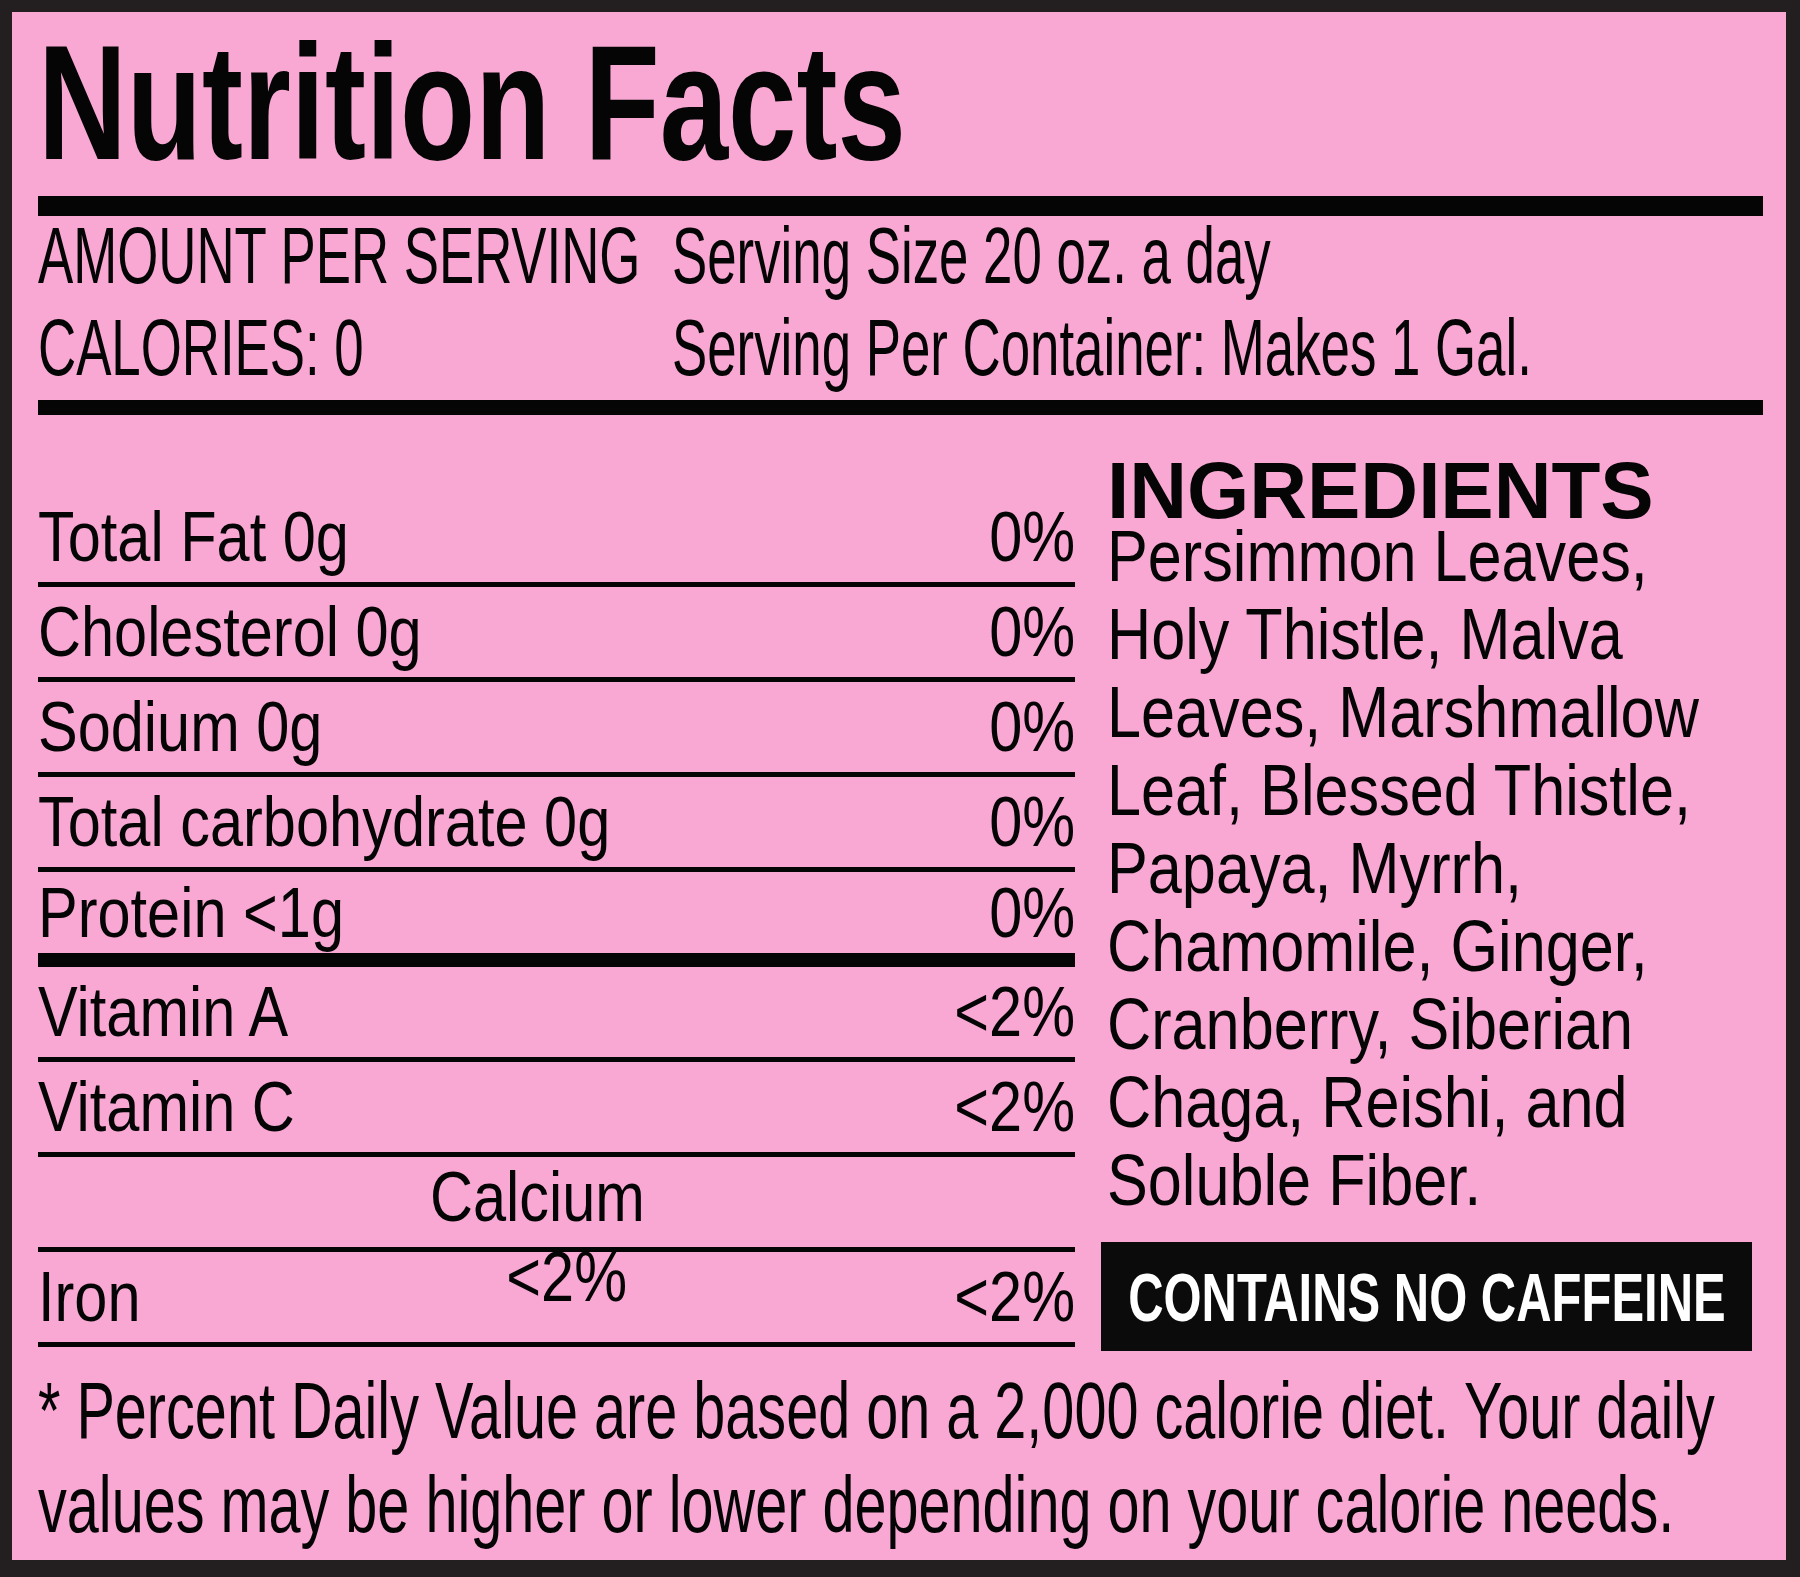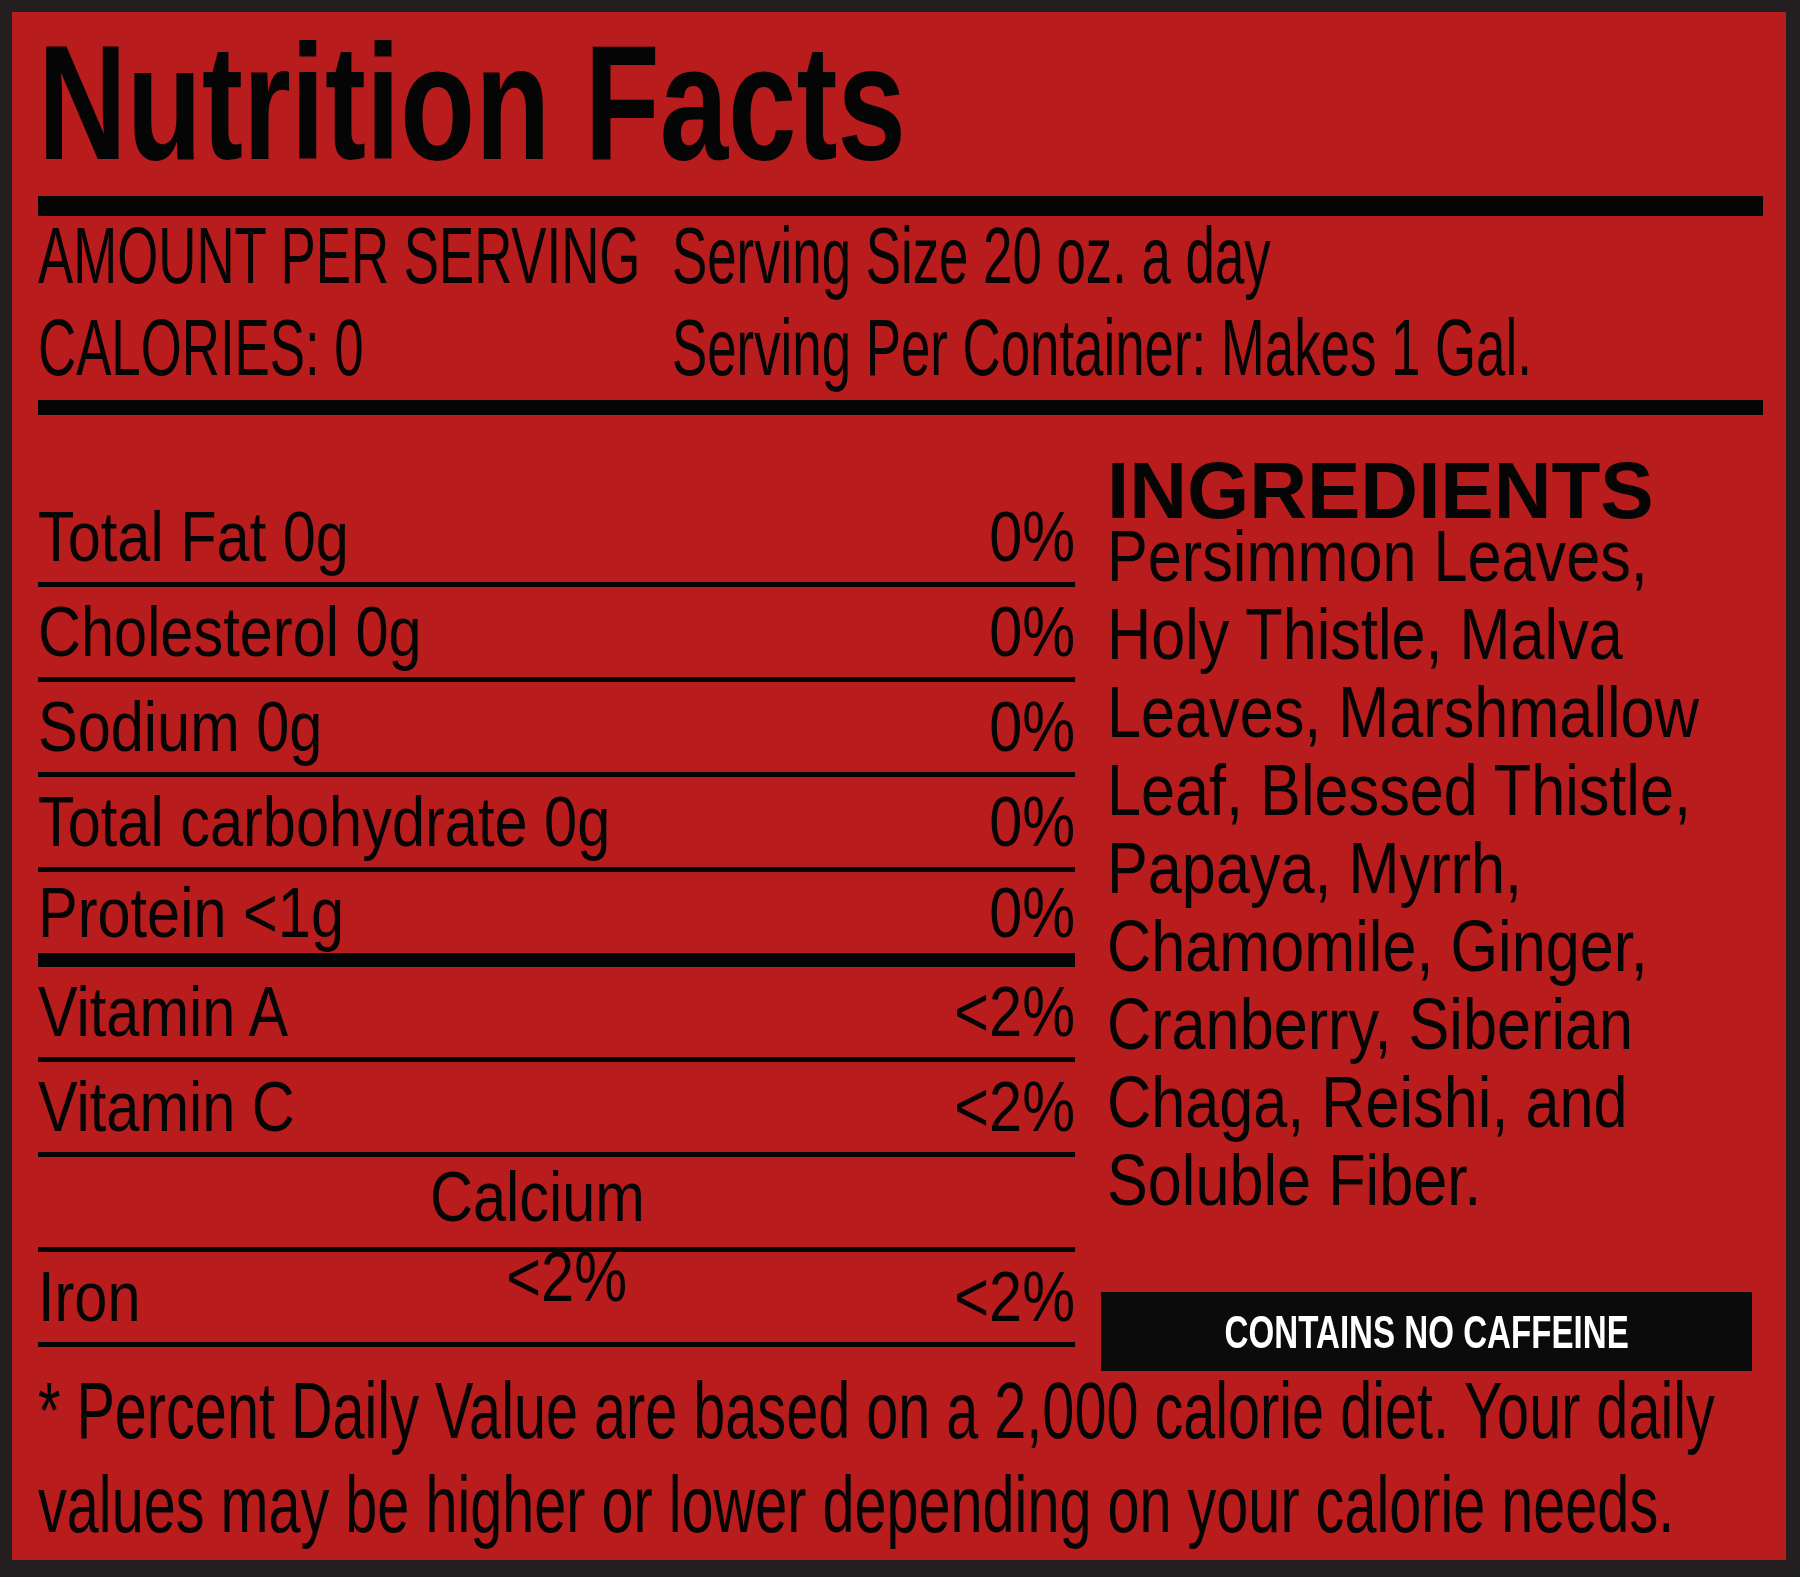--- a/index.html
+++ b/index.html
@@ -4,21 +4,21 @@
 <style>
   html,body { margin:0; padding:0; background:#ffffff; }
   .label {
     position:relative; width:1800px; height:1577px;
     background:#231f20;
     font-family:"Liberation Sans", sans-serif;
     color:#050505;
   }
   .inner {
     position:absolute; left:12px; top:12px; width:1774px; height:1548px;
-    background:#b91c1c; overflow:hidden;
+    background:#f9a8d4; overflow:hidden;
   }
   .abs { position:absolute; white-space:nowrap; }
 
   
   .c-l { display:inline-block; transform-origin:0 50%; }
   .c-r { display:inline-block; transform-origin:100% 50%; }
   .c-c { display:inline-block; transform-origin:50% 50%; }
   .x85 { transform:scaleX(0.85); }
   .x75 { transform:scaleX(0.75); }
   .x72 { transform:scaleX(0.72); }
@@ -47,24 +47,24 @@
   .r4 { top:765px; }
   .r5 { top:860px; border-bottom-width:14px; }
   .r6 { top:955px; }  .r7 { top:1050px; } .r8 { top:1145px;flex-direction:column; }
   .r9 { top:1240px; }
 
   .ing-head { left:1095px; top:404px; font-size:80px; font-weight:bold; line-height:86px;margin-top:32px; }
   .ing-body { left:1095px; top:505px; font-size:72px; }
   .ing-body .line { height:78px; line-height:78px; white-space:nowrap; }
 
   .caffeine {
-    left:1089px; top:1280px; width:651px; height:79px;
+    left:1089px; top:1230px; width:651px; height:109px;
     background:#0b0b0b; color:#ffffff;
     display:flex; align-items:center; justify-content:center;
-    font-size:46px; font-weight:bold; white-space:nowrap;
+    font-size:68px; font-weight:bold; white-space:nowrap;
   }
 
   .foot { left:26px; top:1352px; font-size:80px; }
   .foot .fline { height:94px; line-height:94px; white-space:nowrap; }
 </style>
 </head>
 <body>
 
 <div class="label">
   <div class="inner">

